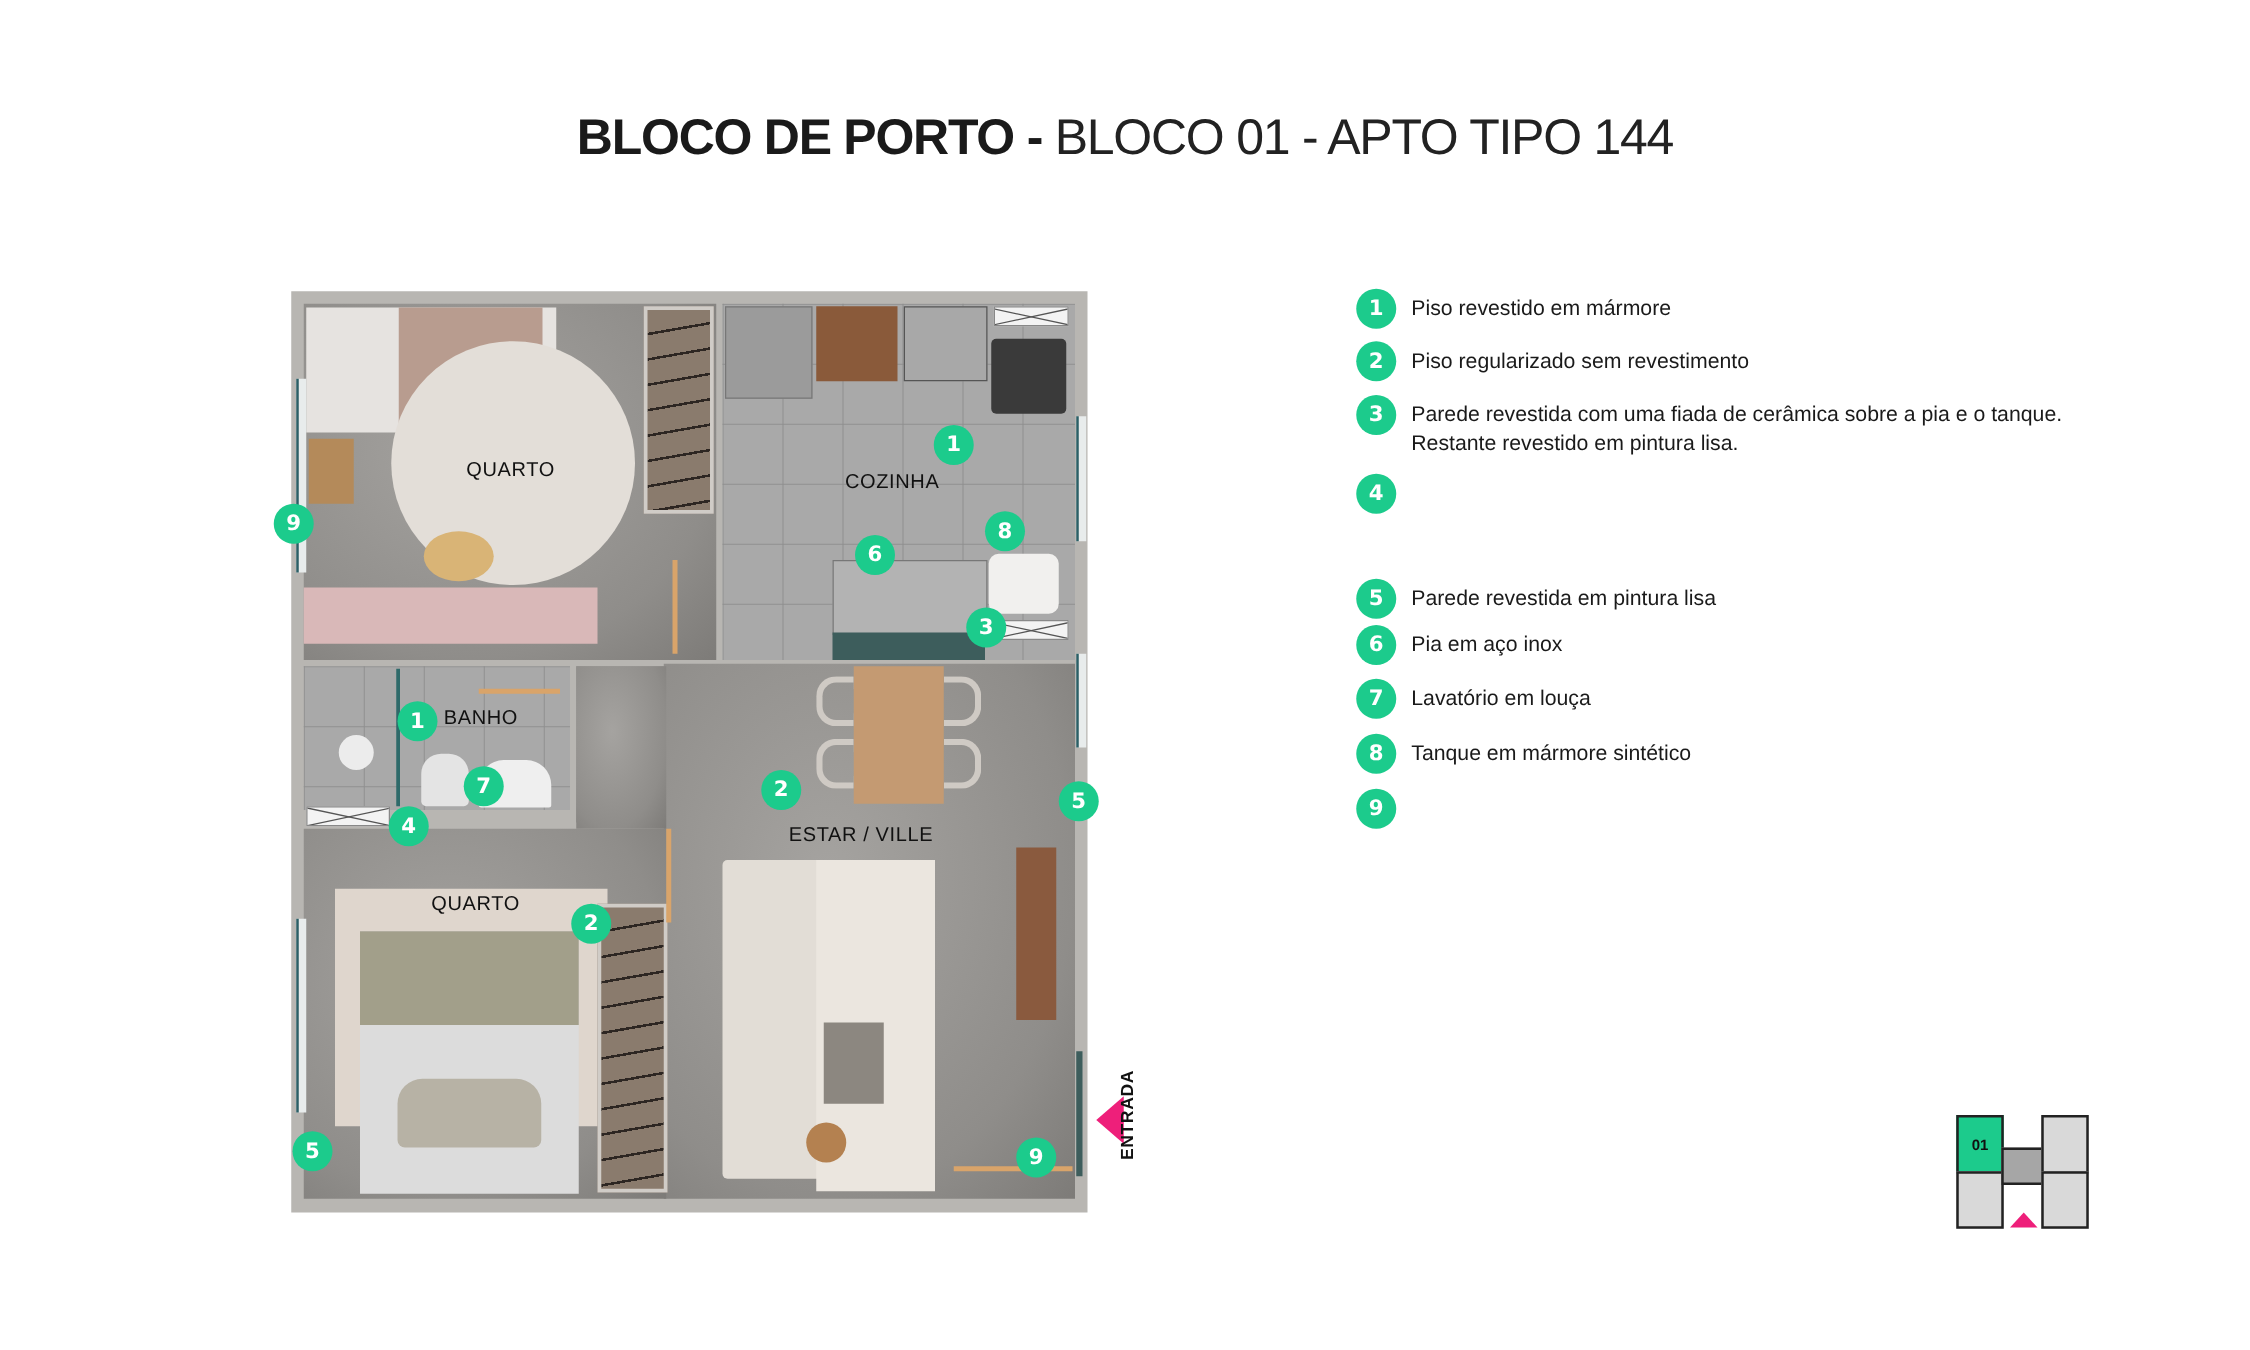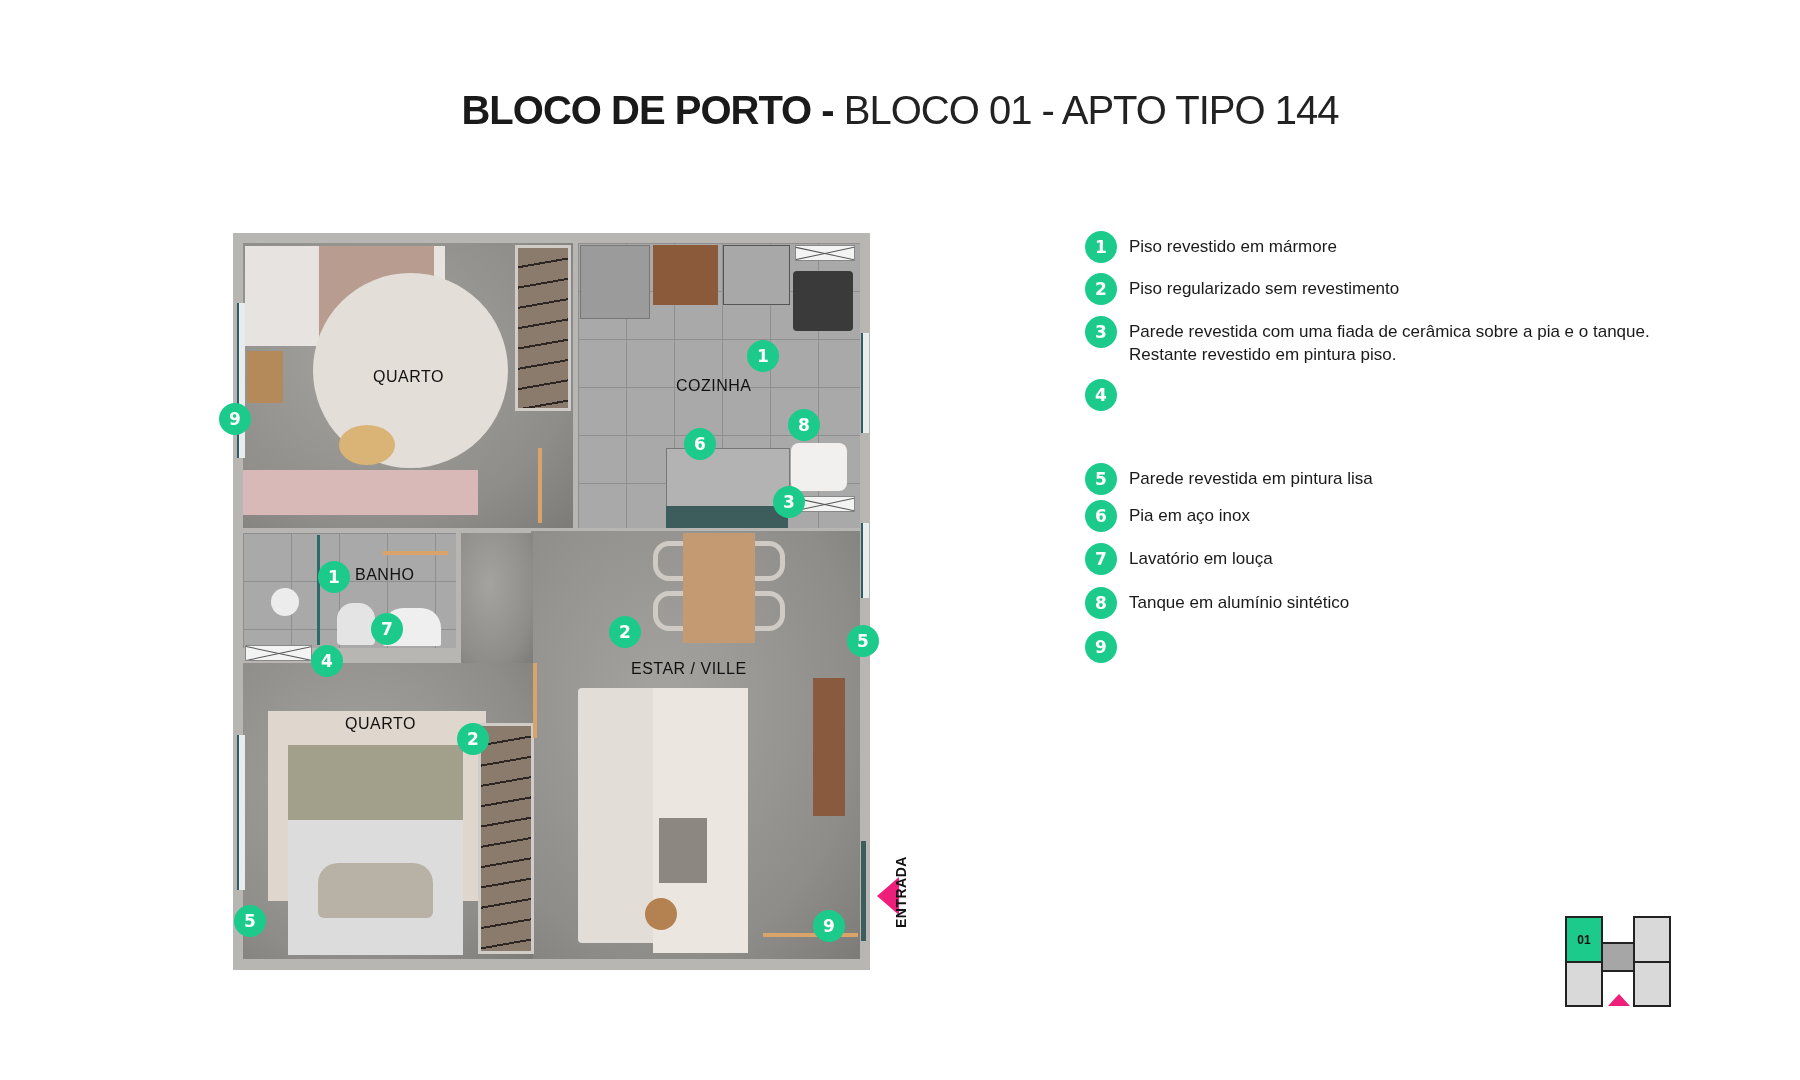--- a/index.html
+++ b/index.html
@@ -45,21 +45,21 @@
   }
   .xbox::before { transform: rotate(12deg); } .xbox::after { transform: rotate(-12deg); }
 
   
   .legend { position: absolute; left: 1085px; top: 231px; width: 640px; }
   .legend-item { position: absolute; left: 0; display: flex; align-items: flex-start; }
   .legend-item .marker { position: relative; flex: 0 0 32px; }
   .legend-text { margin-left: 12px; font-size: 17px; line-height: 23px; color: #1a1a1a; margin-top: 4px; }
 
   
-  .keymap { position: absolute; left: 1565px; top: 916px; width: 110px; height: 100px; }
+  .keymap { position: absolute; left: 1565px; top: 892px; width: 110px; height: 100px; }
   .km-block { position: absolute; border: 2px solid #222; background: #d9d9d9; box-sizing: border-box; }
   .km-label { font-weight: 700; font-size: 12px; color: #111; display: flex; align-items: center; justify-content: center; height: 100%; }
   .entrada-arrow {
     position: absolute; left: 877px; top: 877px; width: 0; height: 0;
     border-top: 19px solid transparent; border-bottom: 19px solid transparent; border-right: 22px solid #ee1f7a;
   }
   .entrada-label {
     position: absolute; left: 893px; top: 928px; transform: rotate(-90deg); transform-origin: left top;
     font-weight: 700; font-size: 14px; letter-spacing: 0.5px; color: #111;
   }
@@ -160,40 +160,40 @@
   <div class="legend-item" style="top:0px;">
     <div class="marker">1</div>
     <div class="legend-text">Piso revestido em mármore</div>
   </div>
   <div class="legend-item" style="top:42px;">
     <div class="marker">2</div>
     <div class="legend-text">Piso regularizado sem revestimento</div>
   </div>
   <div class="legend-item" style="top:85px;">
     <div class="marker">3</div>
-    <div class="legend-text" style="width:560px;">Parede revestida com uma fiada de cerâmica sobre a pia e o tanque. Restante revestido em pintura piso.</div>
+    <div class="legend-text" style="width:560px;">Parede revestida com uma fiada de cerâmica sobre a pia e o tanque. Restante revestido em pintura lisa.</div>
   </div>
   <div class="legend-item" style="top:148px;">
     <div class="marker">4</div>
   </div>
   <div class="legend-item" style="top:232px;">
     <div class="marker">5</div>
     <div class="legend-text">Parede revestida em pintura lisa</div>
   </div>
   <div class="legend-item" style="top:269px;">
     <div class="marker">6</div>
     <div class="legend-text">Pia em aço inox</div>
   </div>
   <div class="legend-item" style="top:312px;">
     <div class="marker">7</div>
     <div class="legend-text">Lavatório em louça</div>
   </div>
   <div class="legend-item" style="top:356px;">
     <div class="marker">8</div>
-    <div class="legend-text">Tanque em alumínio sintético</div>
+    <div class="legend-text">Tanque em mármore sintético</div>
   </div>
   <div class="legend-item" style="top:400px;">
     <div class="marker">9</div>
   </div>
 </div>
 
 <div class="keymap">
   <div class="km-block" style="left:0; top:0; width:38px; height:47px; background:#1ccb8c;">
     <div class="km-label">01</div>
   </div>

